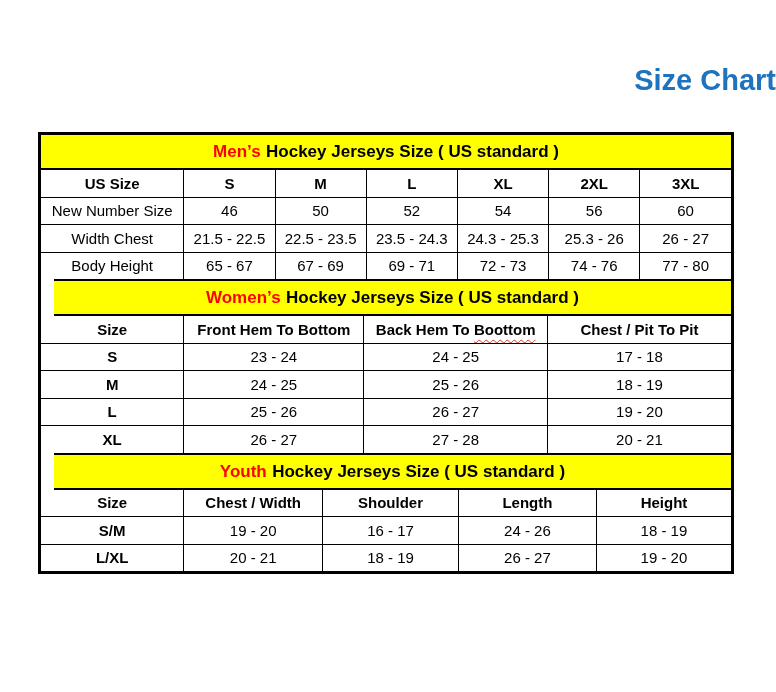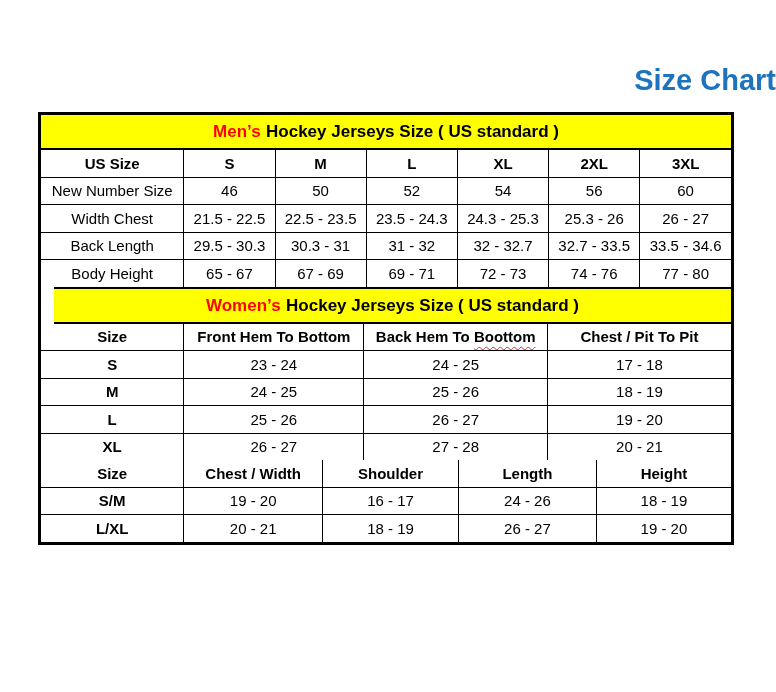--- a/index.html
+++ b/index.html
@@ -18,21 +18,21 @@
     left: 0;
     width: 776px;
     text-align: right;
     font-size: 29px;
     font-weight: bold;
     color: var(--title-blue, #1E73BE);
     margin: 0;
   }
   .chart {
     position: absolute;
-    top: 112px;
+    top: 132px;
     left: 38px;
     width: 696px;
     border: 3px solid var(--border-black, #000);
     box-sizing: border-box;
     background: #fff;
   }
   .banner {
     background: var(--banner-yellow, #FFFF00);
     height: 33px;
     line-height: 33px;
@@ -124,29 +124,20 @@
     <tr>
       <td>Width Chest</td>
       <td>21.5 - 22.5</td>
       <td>22.5 - 23.5</td>
       <td>23.5 - 24.3</td>
       <td>24.3 - 25.3</td>
       <td>25.3 - 26</td>
       <td>26 - 27</td>
     </tr>
     <tr>
-      <td>Back Length</td>
-      <td>29.5 - 30.3</td>
-      <td>30.3 - 31</td>
-      <td>31 - 32</td>
-      <td>32 - 32.7</td>
-      <td>32.7 - 33.5</td>
-      <td>33.5 - 34.6</td>
-    </tr>
-    <tr>
       <td>Body Height</td>
       <td>65 - 67</td>
       <td>67 - 69</td>
       <td>69 - 71</td>
       <td>72 - 73</td>
       <td>74 - 76</td>
       <td>77 - 80</td>
     </tr>
   </tbody>
     </table>
@@ -188,20 +179,23 @@
     </tr>
     <tr>
       <td class="lbl-bold">XL</td>
       <td>26 - 27</td>
       <td>27 - 28</td>
       <td>20 - 21</td>
     </tr>
   </tbody>
     </table>
 
+  <div class="banner mid">
+    <span class="hl">Youth</span><span class="rest">Hockey Jerseys Size ( US standard )</span>
+  </div>
   <table class="tbl youth">
     <colgroup>
         <col class="c0">
         <col class="c1">
         <col class="c2">
         <col class="c3">
         <col class="c4">
       </colgroup>
     <tbody>
         <tr>

